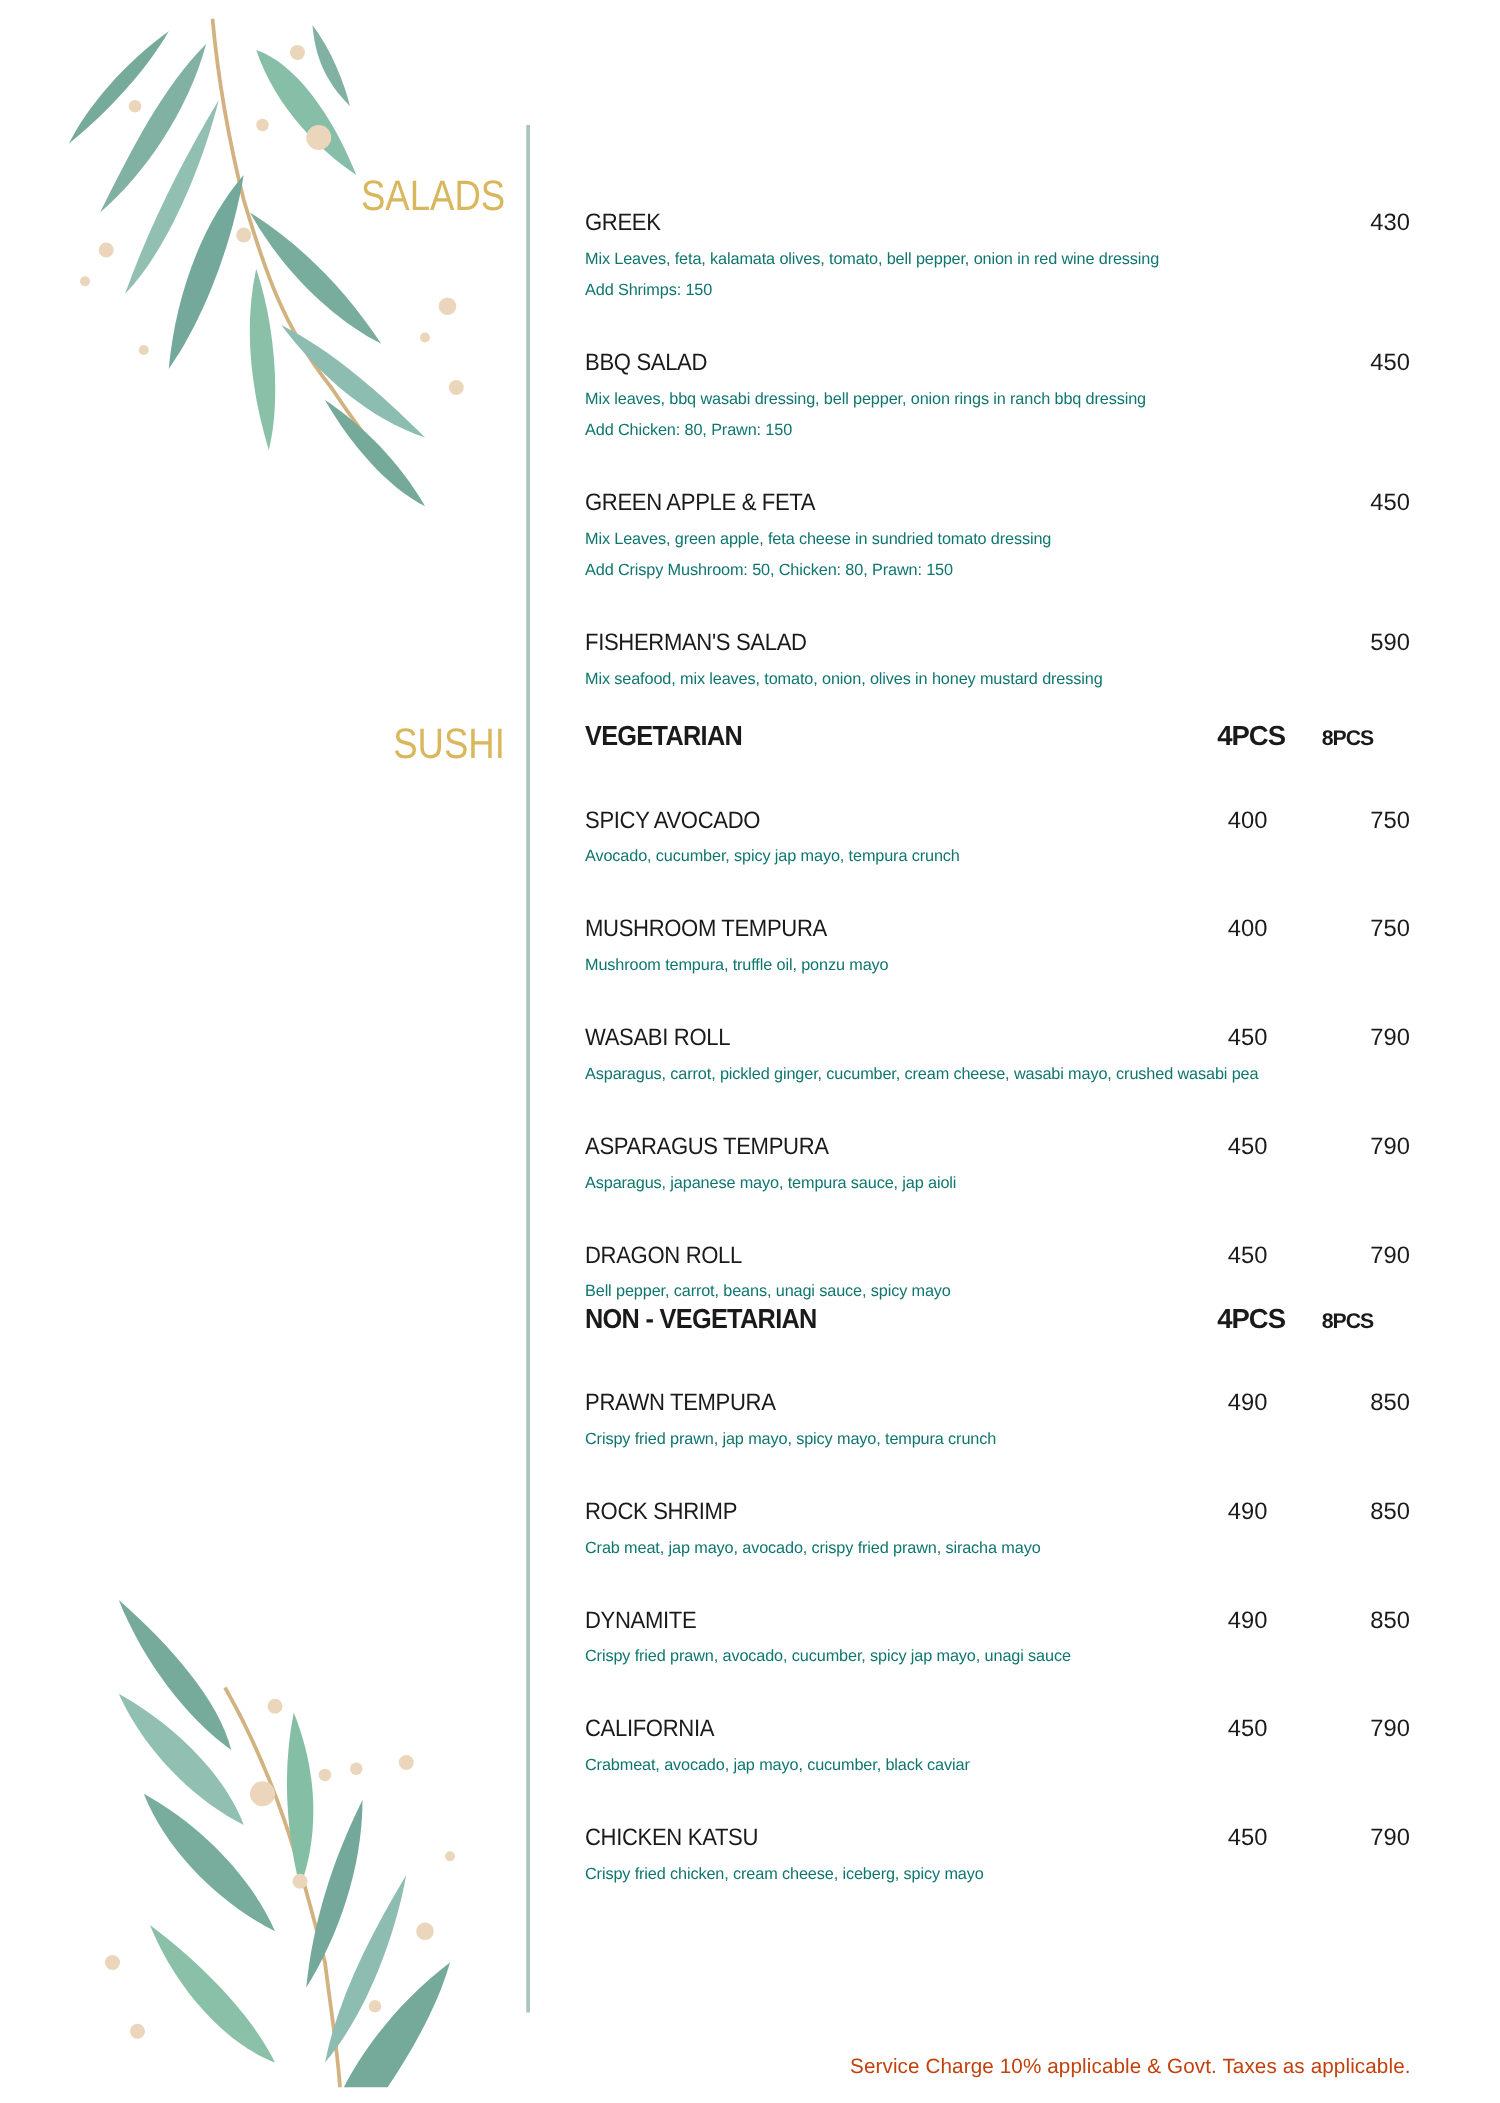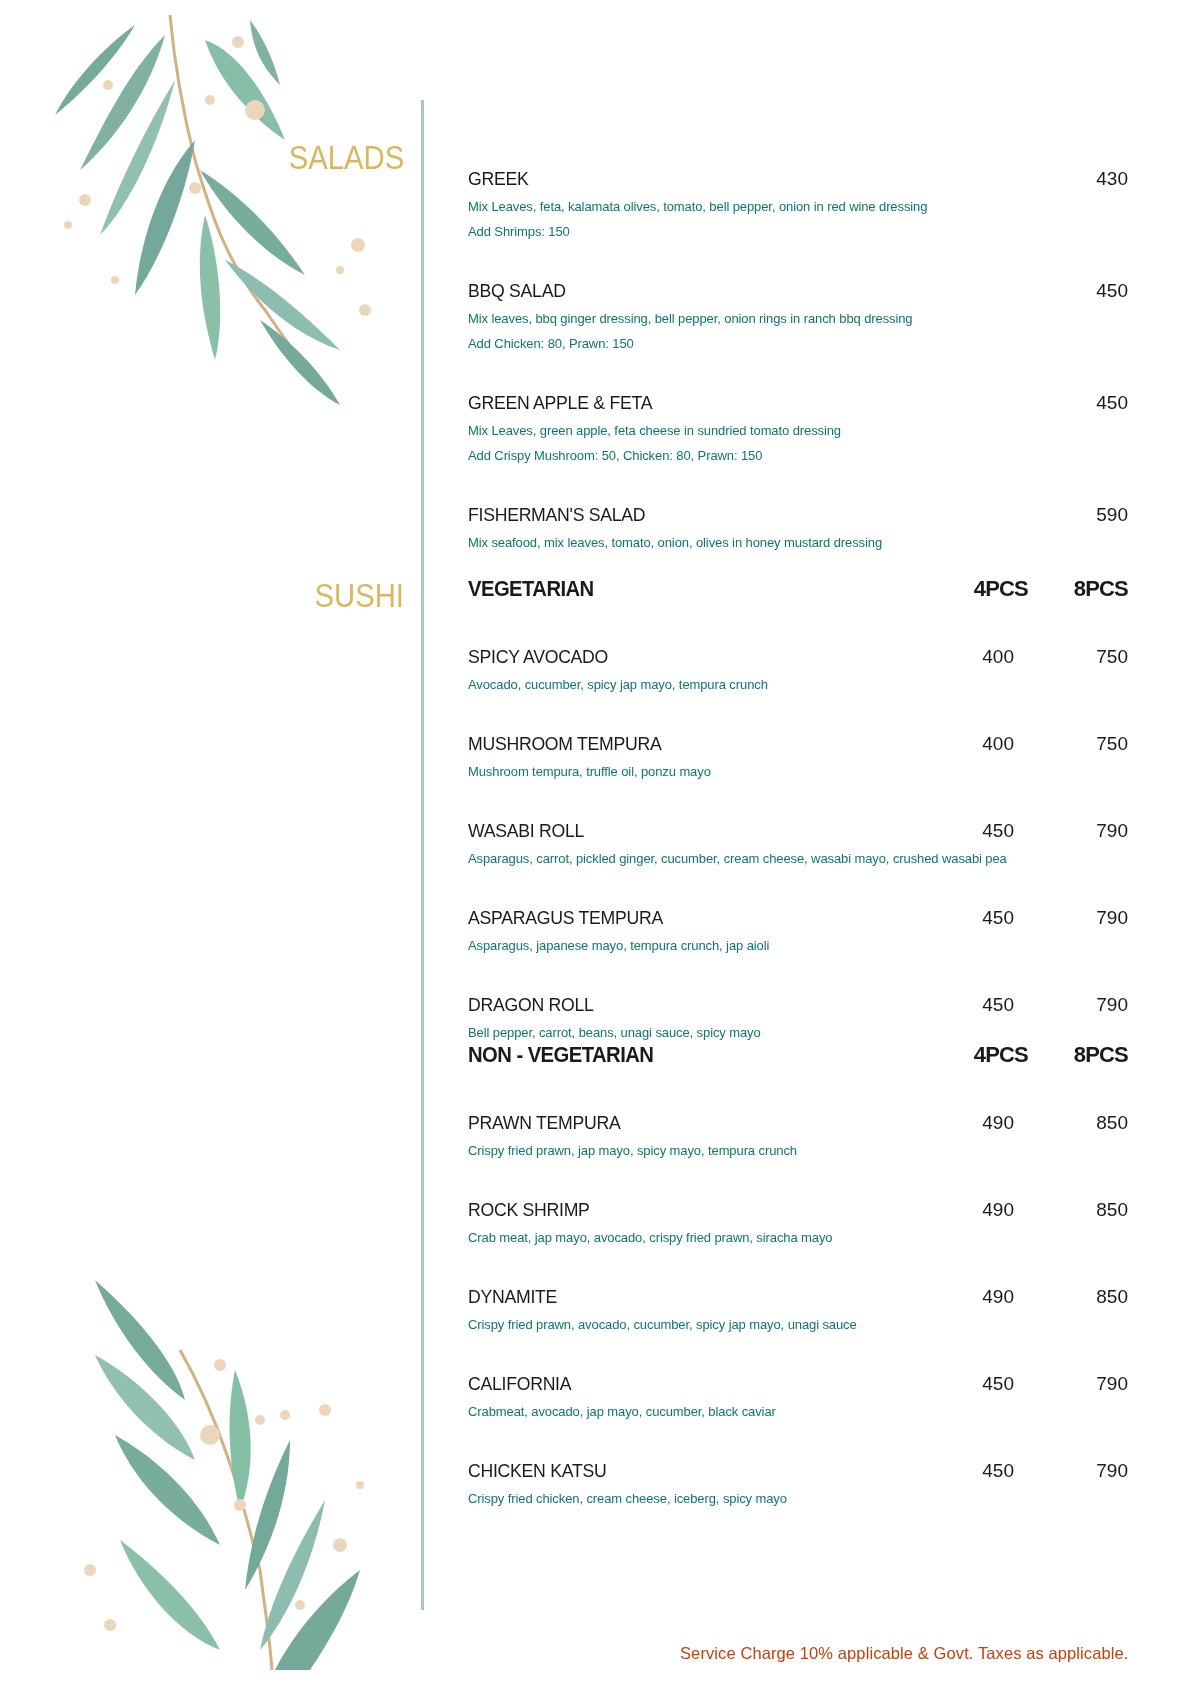--- a/index.html
+++ b/index.html
@@ -19,21 +19,21 @@
     .item-name { font-size: 19px; text-transform: uppercase; flex: 1; letter-spacing: -0.3px;
                  transform: scaleX(0.93); transform-origin: left center; white-space: nowrap; }
     .price { font-size: 19px; text-align: right; width: 60px; }
     .price4 { width: 60px; text-align: right; font-size: 19px; }
     .price8 { width: 100px; text-align: right; font-size: 19px; padding-left: 14px; }
     .desc { font-size: 13px; line-height: 25px; color: #0f766e; letter-spacing: -0.1px; }
     .group-head { display: flex; align-items: baseline; height: 34px; margin-bottom: 22px; }
     .group-title { flex: 1; font-size: 22px; font-weight: bold; letter-spacing: -0.6px;
                    transform: scaleX(0.92); transform-origin: left center; white-space: nowrap; }
     .col-head4 { width: 60px; text-align: right; font-size: 22px; font-weight: bold; letter-spacing: -0.8px; }
-    .col-head8 { width: 100px; text-align: right; font-size: 22px; font-weight: bold; letter-spacing: -0.8px; }
+    .col-head8 { width: 100px; text-align: center; font-size: 17px; font-weight: bold; letter-spacing: -0.8px; }
     .footer-note { position: absolute; left: 680px; top: 1644px; font-size: 16.5px; color: #c2410c;
                    letter-spacing: 0.1px; }
   </style>
 </head>
 <body>
 
 <svg class="leaf-art leaf-top" viewBox="0 0 360 420">
   <g opacity="0.85">
     <path d="M150 5 C155 60 165 110 175 150 C190 200 205 250 245 300 C265 330 280 350 300 375" stroke="#c9a56a" stroke-width="3" fill="none"></path>
     <path d="M115 15 C80 40 50 75 35 105 C60 85 95 50 115 15Z" fill="#5f9c8a"></path>
@@ -96,21 +96,21 @@
       <span class="price">430</span>
     </div>
     <div class="desc" style="width:600px;">Mix Leaves, feta, kalamata olives, tomato, bell pepper, onion in red wine dressing</div>
     <div class="desc">Add Shrimps: 150</div>
   </div>
   <div class="item">
     <div class="item-row">
       <span class="item-name">BBQ SALAD</span>
       <span class="price">450</span>
     </div>
-    <div class="desc" style="white-space:nowrap;">Mix leaves, bbq ginger dressing, bell pepper, onion rings in ranch bbq dressing</div>
+    <div class="desc" style="white-space:nowrap;">Mix leaves, bbq wasabi dressing, bell pepper, onion rings in ranch bbq dressing</div>
     <div class="desc">Add Chicken: 80, Prawn: 150</div>
   </div>
   <div class="item">
     <div class="item-row">
       <span class="item-name">GREEN APPLE &amp; FETA</span>
       <span class="price">450</span>
     </div>
     <div class="desc">Mix Leaves, green apple, feta cheese in sundried tomato dressing</div>
     <div class="desc">Add Crispy Mushroom: 50, Chicken: 80, Prawn: 150</div>
   </div>
@@ -154,21 +154,21 @@
       <span class="price8">790</span>
     </div>
     <div class="desc" style="width:620px;">Asparagus, carrot, pickled ginger, cucumber, cream cheese, wasabi mayo, crushed wasabi pea</div>
   </div>
   <div class="item">
     <div class="item-row">
       <span class="item-name">ASPARAGUS TEMPURA</span>
       <span class="price4">450</span>
       <span class="price8">790</span>
     </div>
-    <div class="desc">Asparagus, japanese mayo, tempura crunch, jap aioli</div>
+    <div class="desc">Asparagus, japanese mayo, tempura sauce, jap aioli</div>
   </div>
   <div class="item">
     <div class="item-row">
       <span class="item-name">DRAGON ROLL</span>
       <span class="price4">450</span>
       <span class="price8">790</span>
     </div>
     <div class="desc">Bell pepper, carrot, beans, unagi sauce, spicy mayo</div>
   </div>
 </div>

